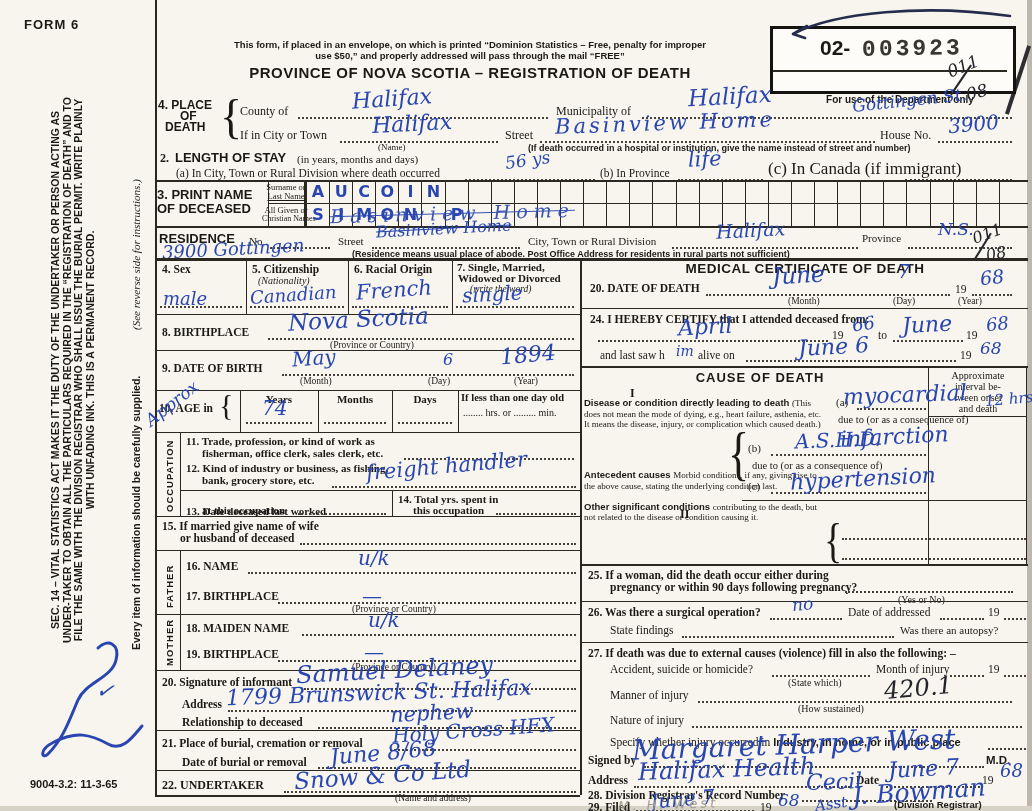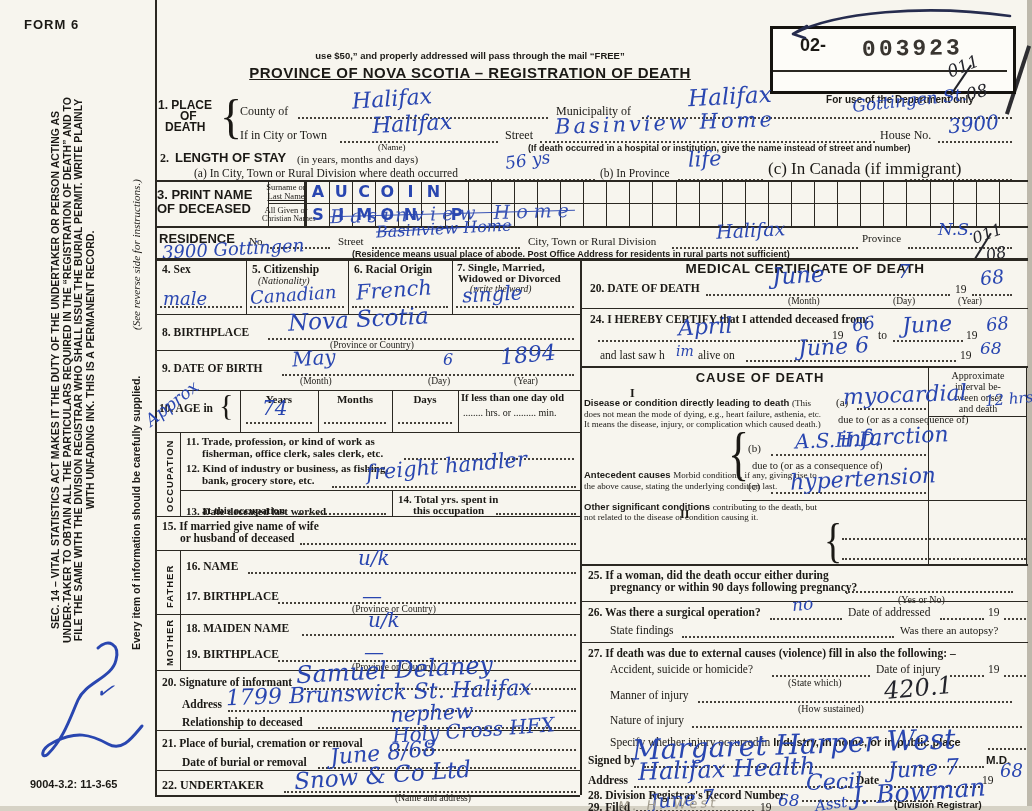--- a/index.html
+++ b/index.html
@@ -43,38 +43,39 @@
 
   <div class="rot ss ctr wrap" style="left:50px;top:650px;width:560px;font-size:10.5px;line-height:11.5px;">SEC. 14 – VITAL STATISTICS ACT MAKES IT THE DUTY OF THE UNDERTAKER OR PERSON ACTING AS UNDER-TAKER TO OBTAIN ALL THE PARTICULARS REQUIRED IN THE “REGISTRATION OF DEATH” AND TO FILE THE SAME WITH THE DIVISION REGISTRAR WHO SHALL ISSUE THE BURIAL PERMIT. WRITE PLAINLY WITH UNFADING INK. THIS IS A PERMANENT RECORD.</div>
   <div class="rot sr it" style="left:130px;top:330px;width:240px;font-size:11px;">(See reverse side for instructions.)</div>
   <div class="rot ss" style="left:130px;top:650px;width:315px;font-size:10.5px;">Every item of information should be carefully supplied.</div>
 
   <svg style="left:20px;top:630px;" width="150" height="150" viewBox="0 0 150 150">
     <path d="M78 18 C 88 8, 100 14, 96 30 C 92 48, 66 52, 58 70 C 50 88, 44 108, 28 124 M28 124 C 22 130, 18 120, 34 112 C 56 101, 70 104, 88 114 C 102 122, 112 108, 122 96" fill="none" stroke="#2946b0" stroke-width="3" stroke-linecap="round"></path>
   </svg>
   <div class="hw" style="left:96px;top:680px;font-size:22px;transform:rotate(8deg);">✓</div>
 
+  <div class="t ss ctr" style="left:200px;top:40px;width:540px;font-size:9.5px;">This form, if placed in an envelope, on which is printed “Dominion Statistics – Free, penalty for improper</div>
   <div class="t ss ctr" style="left:200px;top:51px;width:540px;font-size:9.5px;">use $50,” and properly addressed will pass through the mail “FREE”</div>
-  <div class="t ss ctr" style="left:200px;top:65px;width:540px;font-size:15px;letter-spacing:.5px;text-decoration:underline;">PROVINCE OF NOVA SCOTIA – REGISTRATION OF DEATH</div>
+  <div class="t ss ctr" style="left:200px;top:65px;width:540px;font-size:15px;letter-spacing:.5px;">PROVINCE OF NOVA SCOTIA – REGISTRATION OF DEATH</div>
 
   <div class="t" style="left:770px;top:26px;width:240px;height:62px;border:3px solid #15130f;background:#fdfcf8;"></div>
-  <div class="t ss" style="left:800px;top:36px;font-size:18px;text-align:right;">02-</div>
+  <div class="t ss" style="left:820px;top:36px;font-size:21px;text-align:right;">02-</div>
   <div class="t" style="left:862px;top:37px;font-family:'Liberation Mono',monospace;font-weight:bold;font-size:23px;letter-spacing:3px;color:#393530;transform:rotate(-1deg);">003923</div>
   <div class="hl" style="left:773px;top:70px;width:234px;height:2px;"></div>
   <div class="t ss ctr" style="left:790px;top:94px;width:220px;font-size:10px;">For use of the Department only</div>
 
   <svg style="left:775px;top:0;" width="250" height="44" viewBox="0 0 250 44">
     <path d="M18 34 C 60 12, 150 4, 235 16 M18 34 l14 -8 M18 34 l12 4" fill="none" stroke="#262c4e" stroke-width="2.6" stroke-linecap="round"></path>
   </svg>
 
   <div class="hw hwk" style="left:947px;top:58px;font-size:17px;transform:rotate(-22deg);">011</div>
   <div class="t" style="left:960px;top:62px;width:2px;height:36px;background:#23242b;transform:rotate(34deg);"></div>
   <div class="hw hwk" style="left:966px;top:84px;font-size:17px;transform:rotate(-14deg);">08</div>
 
-  <div class="t ss" style="left:158px;top:99px;font-size:12px;">1. PLACE</div>
+  <div class="t ss" style="left:158px;top:99px;font-size:12px;">4. PLACE</div>
   <div class="t ss" style="left:180px;top:110px;font-size:12px;">OF</div>
   <div class="t ss" style="left:165px;top:121px;font-size:12px;">DEATH</div>
   <div class="brace" style="left:220px;top:94px;font-size:46px;transform:scaleY(1.05);">{</div>
 
   <div class="t sr" style="left:240px;top:105px;font-size:12px;">County of</div>
   <div class="dl" style="left:298px;top:117px;width:250px;"></div>
   <div class="hw" style="left:352px;top:88px;font-size:22px;transform:rotate(-4deg);">Halifax</div>
 
   <div class="t sr" style="left:556px;top:105px;font-size:12px;">Municipality of</div>
   <div class="dl" style="left:642px;top:117px;width:370px;"></div>
@@ -90,21 +91,21 @@
   <div class="dl" style="left:540px;top:141px;width:335px;"></div>
   <div class="hw" style="left:555px;top:113px;font-size:21px;letter-spacing:3px;transform:rotate(-2deg);">Basinview Home</div>
   <div class="t sr" style="left:880px;top:129px;font-size:12px;">House No.</div>
   <div class="dl" style="left:938px;top:141px;width:74px;"></div>
   <div class="hw" style="left:948px;top:114px;font-size:20px;transform:rotate(-5deg);">3900</div>
   <div class="t ss" style="left:528px;top:144px;font-size:9px;">(If death occurred in a hospital or institution, give the name instead of street and number)</div>
 
   <div class="t sr b6" style="left:160px;top:152px;font-size:12px;">2.</div>
   <div class="t ss" style="left:175px;top:151px;font-size:13px;">LENGTH OF STAY</div>
   <div class="t sr" style="left:297px;top:153px;font-size:11px;">(in years, months and days)</div>
-  <div class="t sr" style="left:176px;top:167px;font-size:11.5px;margin-left:18px;">(a) In City, Town or Rural Division where death occurred</div>
+  <div class="t sr" style="left:176px;top:167px;font-size:11.5px;">(a) In City, Town or Rural Division where death occurred</div>
   <div class="dl" style="left:465px;top:179px;width:130px;"></div>
   <div class="hw" style="left:505px;top:152px;font-size:17px;transform:rotate(-8deg);">56 ys</div>
   <div class="t sr" style="left:600px;top:167px;font-size:11.5px;">(b) In Province</div>
   <div class="dl" style="left:678px;top:179px;width:85px;"></div>
   <div class="hw" style="left:688px;top:149px;font-size:21px;transform:rotate(-3deg);">life</div>
   <div class="t sr" style="left:768px;top:160px;font-size:17px;">(c) In Canada (if immigrant)</div>
   <div class="dl" style="left:905px;top:179px;width:107px;"></div>
 
   <div class="hl" style="left:155px;top:180px;width:873px;height:2px;"></div>
   <div class="hl" style="left:268px;top:203px;width:760px;"></div>
@@ -416,21 +417,21 @@
   <div class="dl" style="left:1004px;top:618px;width:22px;"></div>
   <div class="t sr" style="left:610px;top:624px;font-size:11.5px;">State findings</div>
   <div class="dl" style="left:682px;top:636px;width:212px;"></div>
   <div class="t sr" style="left:900px;top:624px;font-size:11px;">Was there an autopsy?</div>
   <div class="hl" style="left:580px;top:642px;width:448px;"></div>
 
   <div class="t sr" style="left:588px;top:647px;font-size:11.5px;font-weight:600;">27. If death was due to external causes (violence) fill in also the following: –</div>
   <div class="t sr" style="left:610px;top:663px;font-size:11.5px;">Accident, suicide or homicide?</div>
   <div class="dl" style="left:772px;top:675px;width:98px;"></div>
   <div class="t sr" style="left:788px;top:677px;font-size:10px;">(State which)</div>
-  <div class="t sr" style="left:876px;top:663px;font-size:11.5px;">Date of injury</div>
+  <div class="t sr" style="left:876px;top:663px;font-size:11.5px;">Month of injury</div>
   <div class="dl" style="left:950px;top:675px;width:34px;"></div>
   <div class="t sr" style="left:988px;top:663px;font-size:11.5px;">19</div>
   <div class="dl" style="left:1004px;top:675px;width:22px;"></div>
   <div class="t sr" style="left:610px;top:689px;font-size:11.5px;">Manner of injury</div>
   <div class="dl" style="left:698px;top:701px;width:314px;"></div>
   <div class="t sr" style="left:798px;top:703px;font-size:10px;">(How sustained)</div>
   <div class="hw hwk" style="left:884px;top:676px;font-size:24px;transform:rotate(-5deg);">420.1</div>
   <div class="t sr" style="left:610px;top:714px;font-size:11.5px;">Nature of injury</div>
   <div class="dl" style="left:692px;top:726px;width:330px;"></div>
   <div class="t" style="left:610px;top:736px;font-size:11.5px;">

